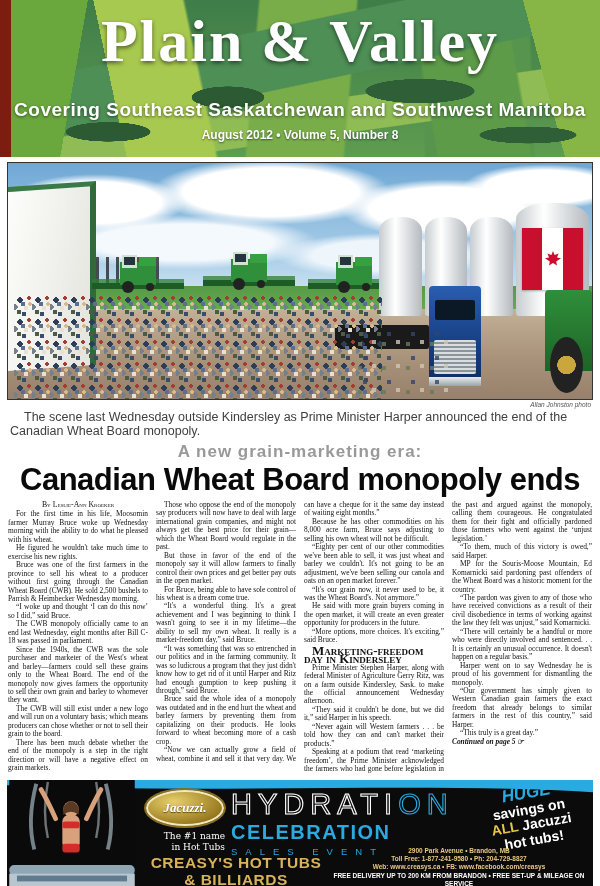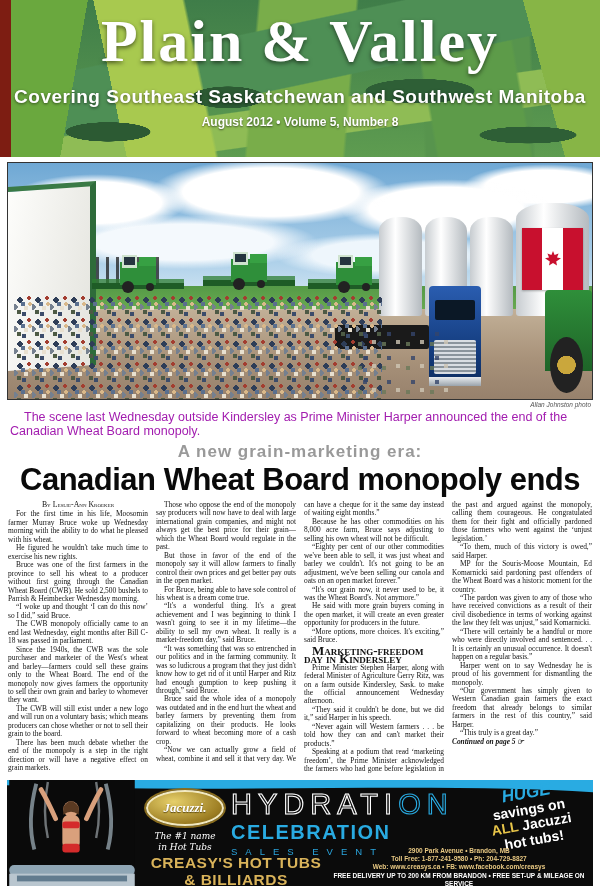--- a/index.html
+++ b/index.html
@@ -19,21 +19,21 @@
       linear-gradient(78deg, transparent 20%, #a8c94f 20% 34%, transparent 34.5%),
       linear-gradient(168deg, transparent 30%, #4e8f55 30.5% 52%, transparent 52.5%),
       linear-gradient(95deg, transparent 42%, #79ad4a 42.5% 58%, transparent 58.5%),
       linear-gradient(260deg, transparent 15%, #5d9b49 15.5% 30%, transparent 30.5%),
       linear-gradient(172deg, transparent 60%, #8fbc55 60.5% 75%, transparent 75.5%),
       linear-gradient(88deg, transparent 70%, #57944d 70.5% 88%, transparent 88.5%),
       linear-gradient(180deg, #3f7d49, #5e9c50);}
   .red-strip{position:absolute;left:0;top:0;width:11px;height:157px;background:#7d1d12;}
   .mast-title{margin:0;padding-top:10px;font-family:"Liberation Serif",serif;font-weight:bold;
     font-size:60px;line-height:62px;letter-spacing:2px;text-shadow:0 2px 4px rgba(0,0,0,.55);}
-  .mast-sub{margin-top:14px;font-weight:bold;font-size:19px;letter-spacing:.5px;
+  .mast-sub{margin-top:27px;font-weight:bold;font-size:19px;letter-spacing:.5px;
     text-shadow:0 1px 3px rgba(0,0,0,.55);}
   .mast-issue{margin-top:7px;font-weight:bold;font-size:12px;text-shadow:0 1px 2px rgba(0,0,0,.55);}
 
   
   .photo{margin:5px 7px 0;position:relative;height:236px;border:1px solid #333;overflow:hidden;background:#9cc3e0;}
   .sky{position:absolute;left:0;top:0;right:0;height:56%;
     background-image:
       radial-gradient(ellipse 120px 38px at 15% 30%, #fff 55%, rgba(255,255,255,0) 75%),
       radial-gradient(ellipse 160px 44px at 45% 22%, #fff 55%, rgba(255,255,255,0) 75%),
       radial-gradient(ellipse 140px 40px at 75% 35%, #fff 55%, rgba(255,255,255,0) 75%),
@@ -78,44 +78,44 @@
     background-image:
       radial-gradient(circle 2.4px at 7px 6px,  #35456b 99%, transparent),
       radial-gradient(circle 2.2px at 16px 14px,#cfc6b4 99%, transparent),
       radial-gradient(circle 2.2px at 2px 16px, #6b7a5a 99%, transparent);
     background-size:24px 24px;}
   .media{position:absolute;left:15%;top:40%;width:12%;height:11%;opacity:.75;
     background:repeating-linear-gradient(90deg,#1c1c1c 0 3px,transparent 3px 10px);}
   .credit{margin:1px 9px 0;text-align:right;font-style:italic;font-size:6.5px;color:#555;line-height:8px;}
 
   
-  .caption{margin:2px 10px 0;font-size:12.5px;line-height:13.5px;color:#a21caf;text-indent:14px;}
+  .caption{margin:2px 10px 0;font-size:12.5px;line-height:13.5px;color:#404040;text-indent:14px;}
   .kicker{margin-top:4px;text-align:center;font-weight:bold;font-size:17px;letter-spacing:1px;color:#999;}
   .headline{margin:1px 0 5px;text-align:center;font-weight:bold;font-size:31px;line-height:33px;
     letter-spacing:-.5px;color:#0a0a0a;white-space:nowrap;}
 
   
   .body-cols{margin:0 8px;height:276px;overflow:hidden;column-count:4;column-gap:8px;column-fill:auto;
     font-family:"Liberation Serif",serif;font-size:7.4px;line-height:8.45px;text-align:justify;color:#111;}
   .byline{text-align:center;font-variant:small-caps;font-size:7.8px;margin-bottom:1px;}
   .body-cols p{margin:0;text-indent:8px;}
   .subhead{margin:2px 0 0;font-size:13px;font-weight:bold;font-variant:small-caps;text-indent:8px;font-family:"Liberation Serif",serif;}
   .continued{text-align:left;font-style:italic;font-weight:bold;font-size:7.4px;}
 
   
   .ad{position:relative;margin:3px 7px 0;height:112px;background:#0b0b0b;border-bottom:4px solid #29abe2;overflow:hidden;}
   .swoosh{position:absolute;top:0;left:0;width:100%;height:14px;}
   .ad-photo{position:absolute;left:0;top:0;width:130px;height:112px;}
-  .jz{position:absolute;left:138px;top:10px;width:80px;text-align:center;}
+  .jz{position:absolute;left:138px;top:10px;width:80px;text-align:right;}
   .jz-oval{width:74px;height:32px;margin:0 auto;border-radius:50%;display:flex;align-items:center;justify-content:center;
     background:radial-gradient(ellipse at 35% 30%,#e6cf6a,#9c7d22 70%,#6e5614);
     border:2px solid #f2e9c0;box-shadow:0 0 0 2px #8a6d1e;}
   .jz-oval span{font-family:"Liberation Serif",serif;font-style:italic;font-weight:bold;font-size:13px;color:#fff;
     text-shadow:0 1px 1px #5d4a10;}
-  .jz-tag{margin-top:5px;color:#fff;font-family:"DejaVu Serif",serif;font-style:italic;font-size:9px;line-height:10.5px;}
+  .jz-tag{margin-top:5px;color:#fff;font-family:"DejaVu Serif",serif;font-size:9px;line-height:10.5px;}
   .hydration{position:absolute;left:224px;top:9px;width:250px;}
   .hy-line{font-size:29px;line-height:30px;letter-spacing:6px;font-weight:400;white-space:nowrap;}
   .hy-w{color:transparent;-webkit-text-stroke:1.1px #fff;}
   .hy-b{color:transparent;-webkit-text-stroke:1.1px #29abe2;}
   .celebration{margin-top:2px;font-size:20px;font-weight:bold;letter-spacing:1.5px;color:#29abe2;white-space:nowrap;}
   .salesevent{margin-top:2px;font-size:9.5px;letter-spacing:8px;color:#2aa5dd;white-space:nowrap;}
   .promo{position:absolute;right:4px;top:4px;width:118px;transform:rotate(-10deg);text-align:center;
     font-weight:bold;line-height:1.08;}
   .promo .l1{color:#29abe2;font-style:italic;font-size:17px;}
   .promo .l2{color:#fff;font-size:14px;}

